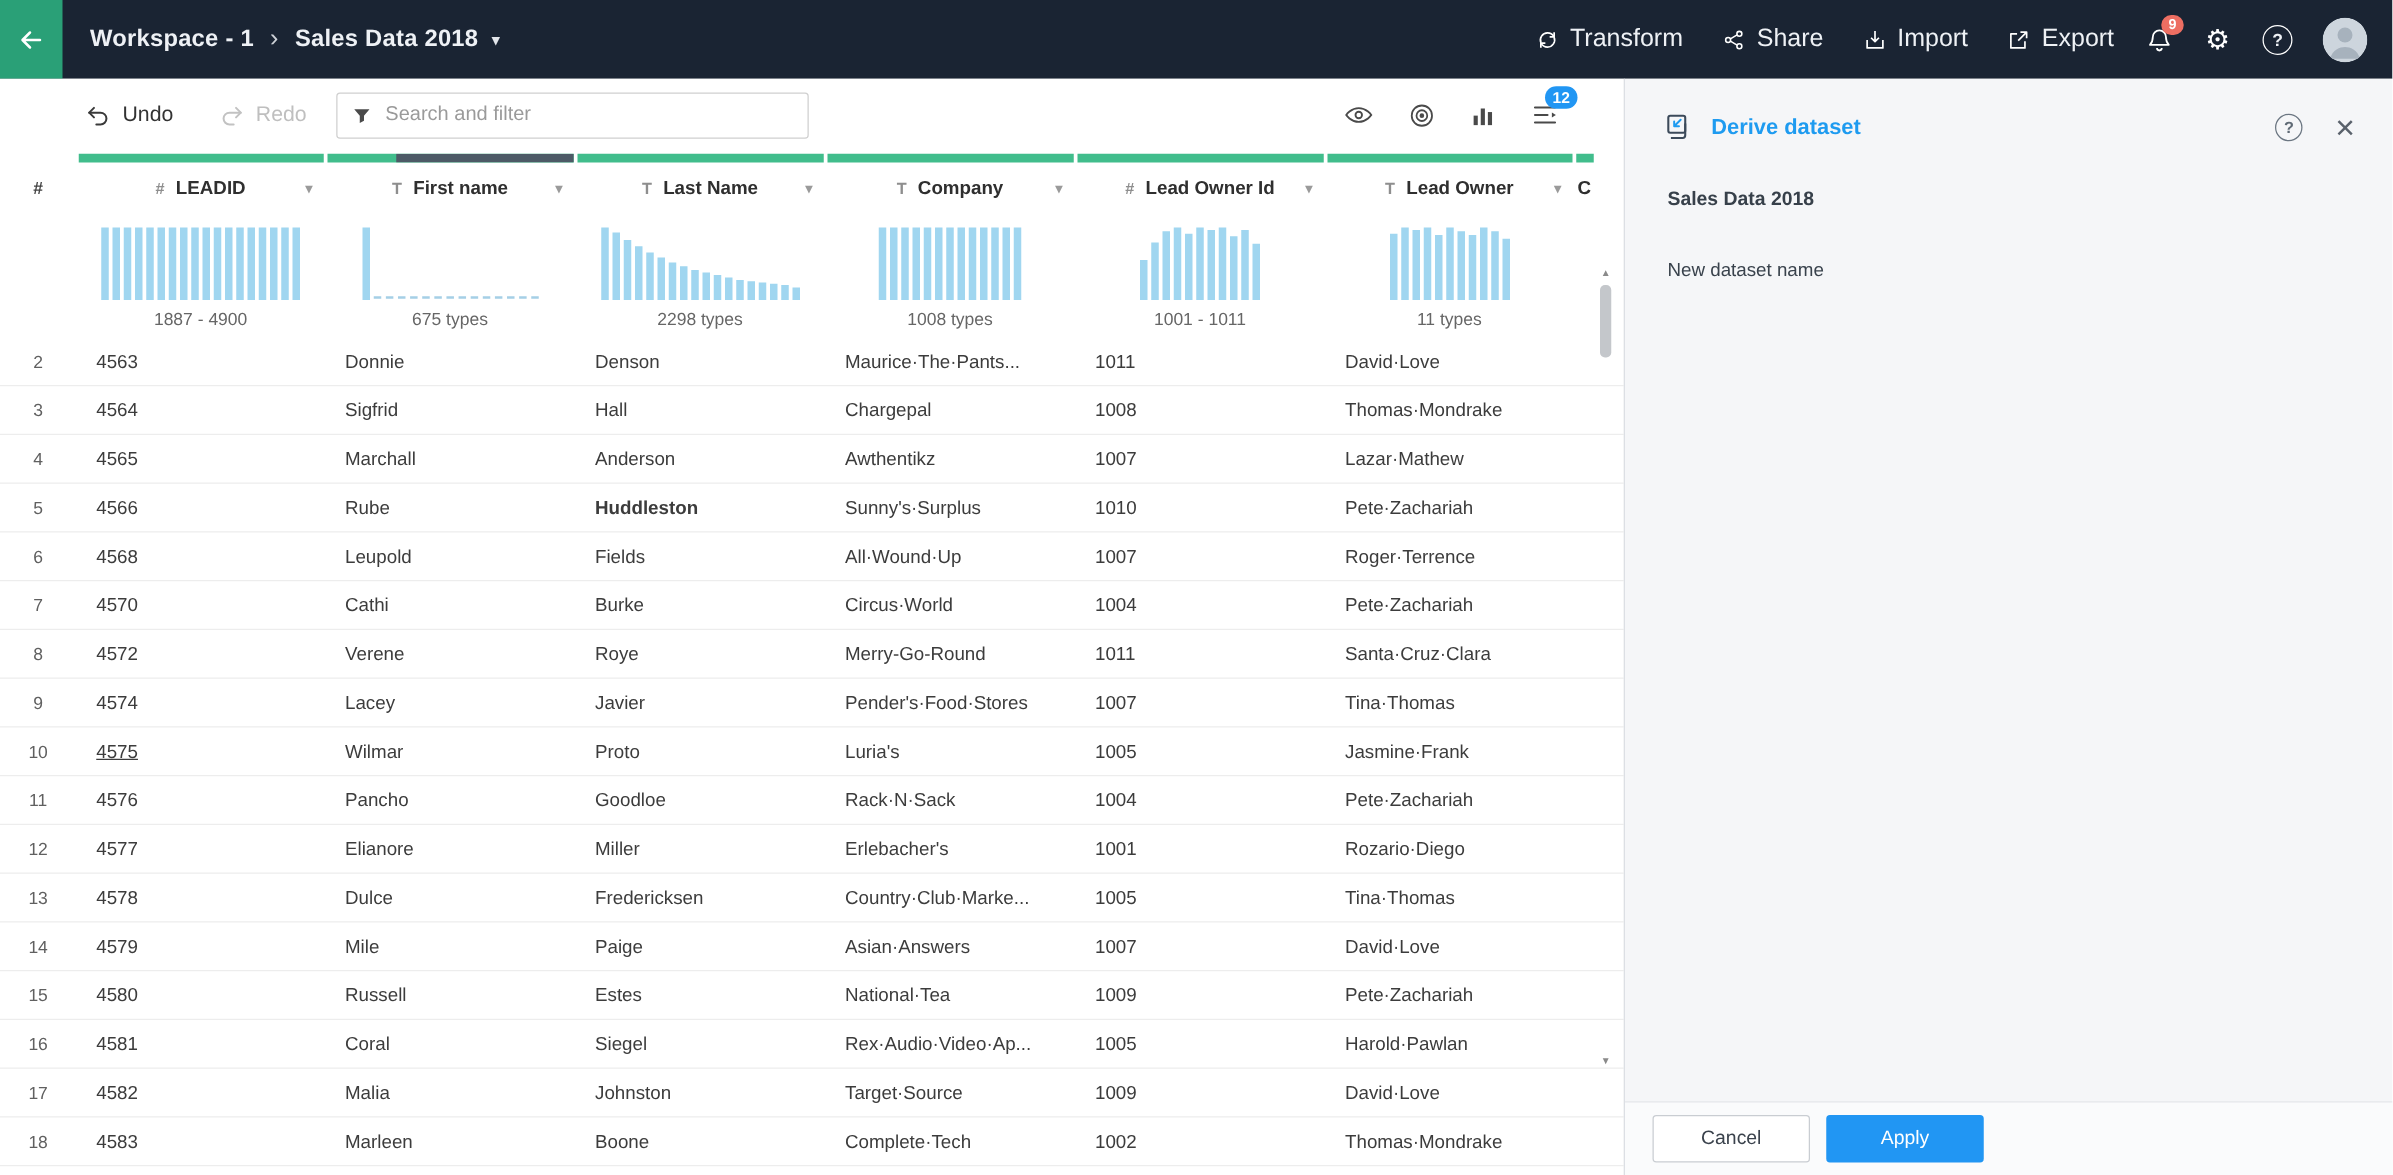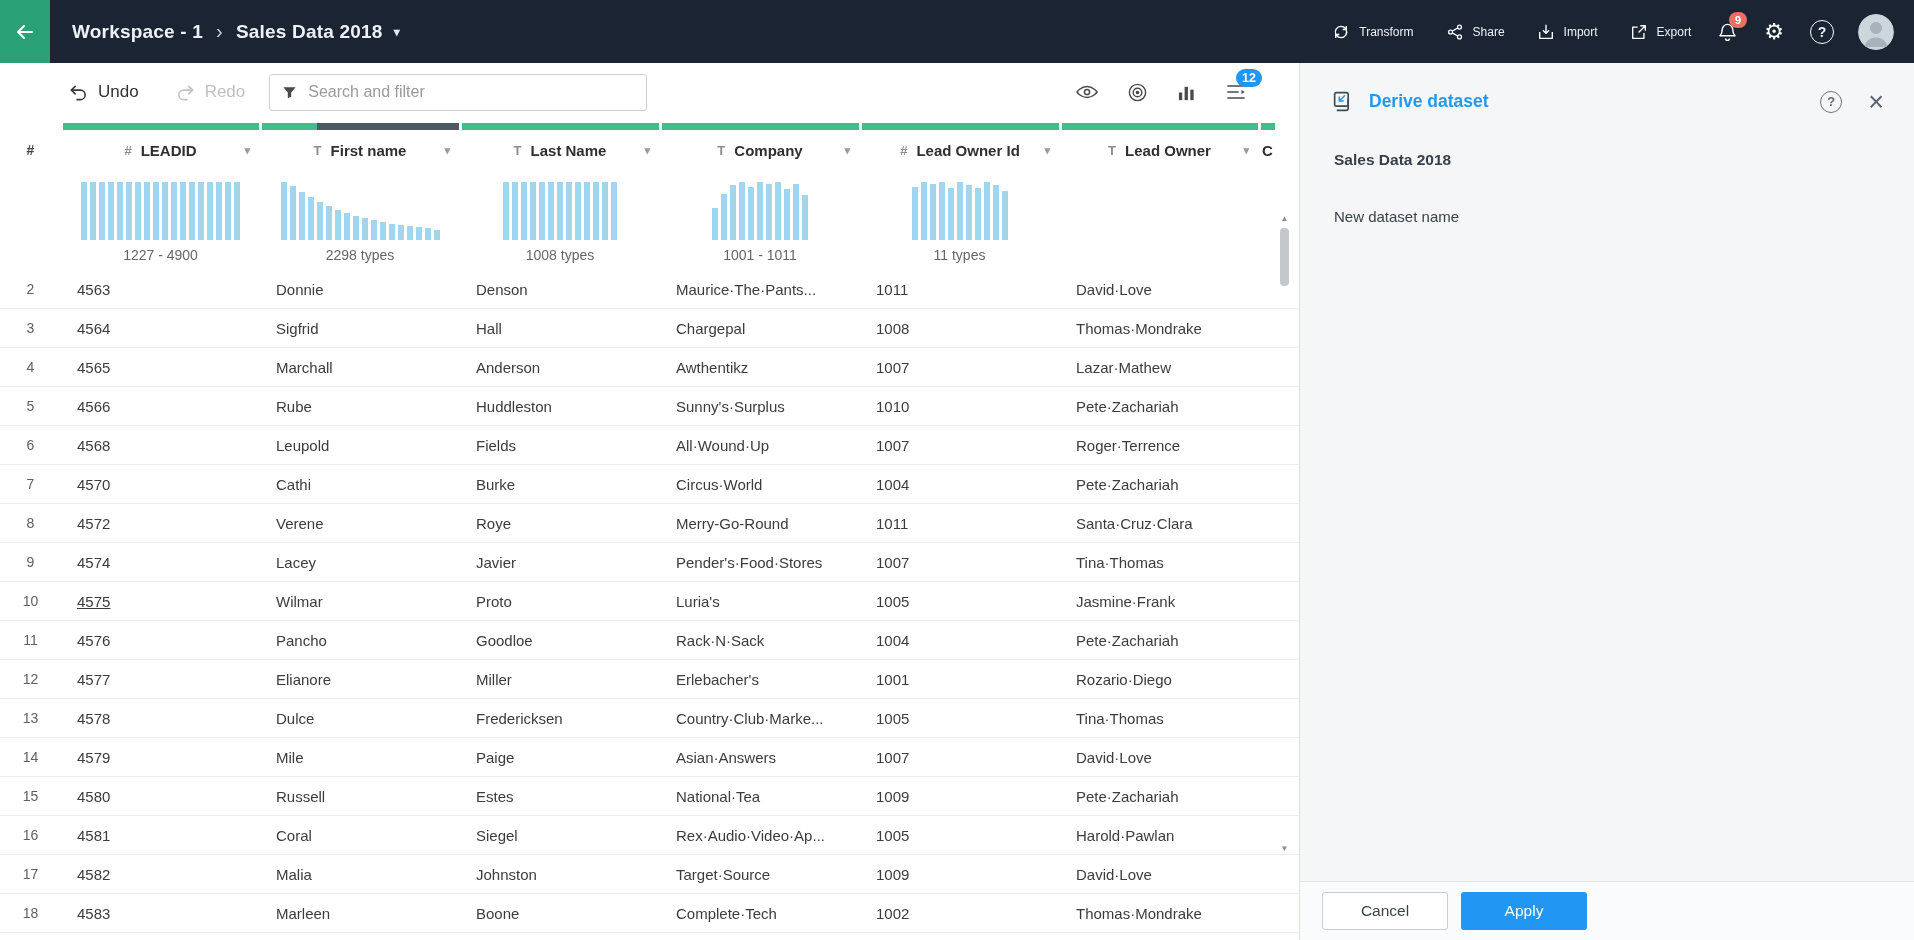--- a/index.html
+++ b/index.html
@@ -7,21 +7,21 @@
     font-family:"Liberation Sans", sans-serif; }
 
   
   .topbar { height:63px; background:#1a2433; display:flex; align-items:center; color:#eef1f5; }
   .back-btn { width:50px; height:63px; background:#2aa077; display:flex; align-items:center; justify-content:center; cursor:pointer; flex:0 0 auto; }
   .crumbs { margin-left:22px; display:flex; align-items:center; font-size:19px; font-weight:700; letter-spacing:.2px; }
   .crumb { cursor:pointer; }
   .crumb-sep { margin:0 13px; font-weight:400; font-size:20px; opacity:.85; }
   .crumb-caret { margin-left:11px; font-size:12px; opacity:.95; cursor:pointer; }
   .top-right { margin-left:auto; display:flex; align-items:center; padding-right:20px; }
-  .top-action { display:flex; align-items:center; gap:9px; margin-left:32px; font-size:12px; cursor:pointer; white-space:nowrap; }
+  .top-action { display:flex; align-items:center; gap:9px; margin-left:32px; font-size:20px; cursor:pointer; white-space:nowrap; }
   .icon-btn { margin-left:26px; position:relative; cursor:pointer; display:flex; align-items:center; }
   .badge-red { position:absolute; top:-9px; right:-9px; background:#ed6e62; color:#fff; font-size:11.5px; font-weight:700; border-radius:9px; padding:2px 6px; line-height:1.1; }
   .gear-glyph { font-size:22px; color:#fff; line-height:1; }
   .help-circle { width:24px; height:24px; border:1.7px solid #fff; border-radius:50%; display:flex; align-items:center; justify-content:center; font-size:14px; font-weight:700; box-sizing:border-box; }
   .avatar { width:36px; height:36px; border-radius:50%; overflow:hidden; margin-left:24px; cursor:pointer; }
 
   
   .main-row { display:flex; height:877px; }
   .left-col { width:1299px; flex:0 0 auto; position:relative; }
 
@@ -315,21 +315,28 @@
               <div class="bar" style="height: 58px;"></div>
               <div class="bar" style="height: 58px;"></div>
               <div class="bar" style="height: 58px;"></div>
               <div class="bar" style="height: 58px;"></div>
               <div class="bar" style="height: 58px;"></div>
               <div class="bar" style="height: 58px;"></div>
               <div class="bar" style="height: 58px;"></div>
               <div class="bar" style="height: 58px;"></div>
               <div class="bar" style="height: 58px;"></div>
             </div>
-            <div class="hist-label">1227 - 4900</div>
+            <div class="hist-label">1887 - 4900</div>
+          </div>
+          <div class="c histcell" style="width: 200px;">
+            <div class="bars">
+              <div class="bar" style="height: 58px;"></div>
+              <div class="dash"></div>
+            </div>
+            <div class="hist-label">675 types</div>
           </div>
           <div class="c histcell" style="width: 200px;">
             <div class="bars">
               <div class="bar" style="height: 58px;"></div>
               <div class="bar" style="height: 54px;"></div>
               <div class="bar" style="height: 48px;"></div>
               <div class="bar" style="height: 43px;"></div>
               <div class="bar" style="height: 38px;"></div>
               <div class="bar" style="height: 34px;"></div>
               <div class="bar" style="height: 30px;"></div>
@@ -426,21 +433,21 @@
             <div class="c dcell" style="width: 200px;">Marchall</div>
             <div class="c dcell" style="width: 200px;">Anderson</div>
             <div class="c dcell" style="width: 200px;">Awthentikz</div>
             <div class="c dcell" style="width: 200px;">1007</div>
             <div class="c dcell" style="width: 199px;">Lazar·Mathew</div>
           </div>
           <div class="drow">
             <div class="c rownum" style="width: 61px;">5</div>
             <div class="c dcell" style="width: 199px;">4566</div>
             <div class="c dcell" style="width: 200px;">Rube</div>
-            <div class="c dcell" style="width: 200px;">Huddleston</div>
+            <div class="c dcell" style="width: 200px; font-weight: bold;">Huddleston</div>
             <div class="c dcell" style="width: 200px;">Sunny's·Surplus</div>
             <div class="c dcell" style="width: 200px;">1010</div>
             <div class="c dcell" style="width: 199px;">Pete·Zachariah</div>
           </div>
           <div class="drow">
             <div class="c rownum" style="width: 61px;">6</div>
             <div class="c dcell" style="width: 199px;">4568</div>
             <div class="c dcell" style="width: 200px;">Leupold</div>
             <div class="c dcell" style="width: 200px;">Fields</div>
             <div class="c dcell" style="width: 200px;">All·Wound·Up</div>

